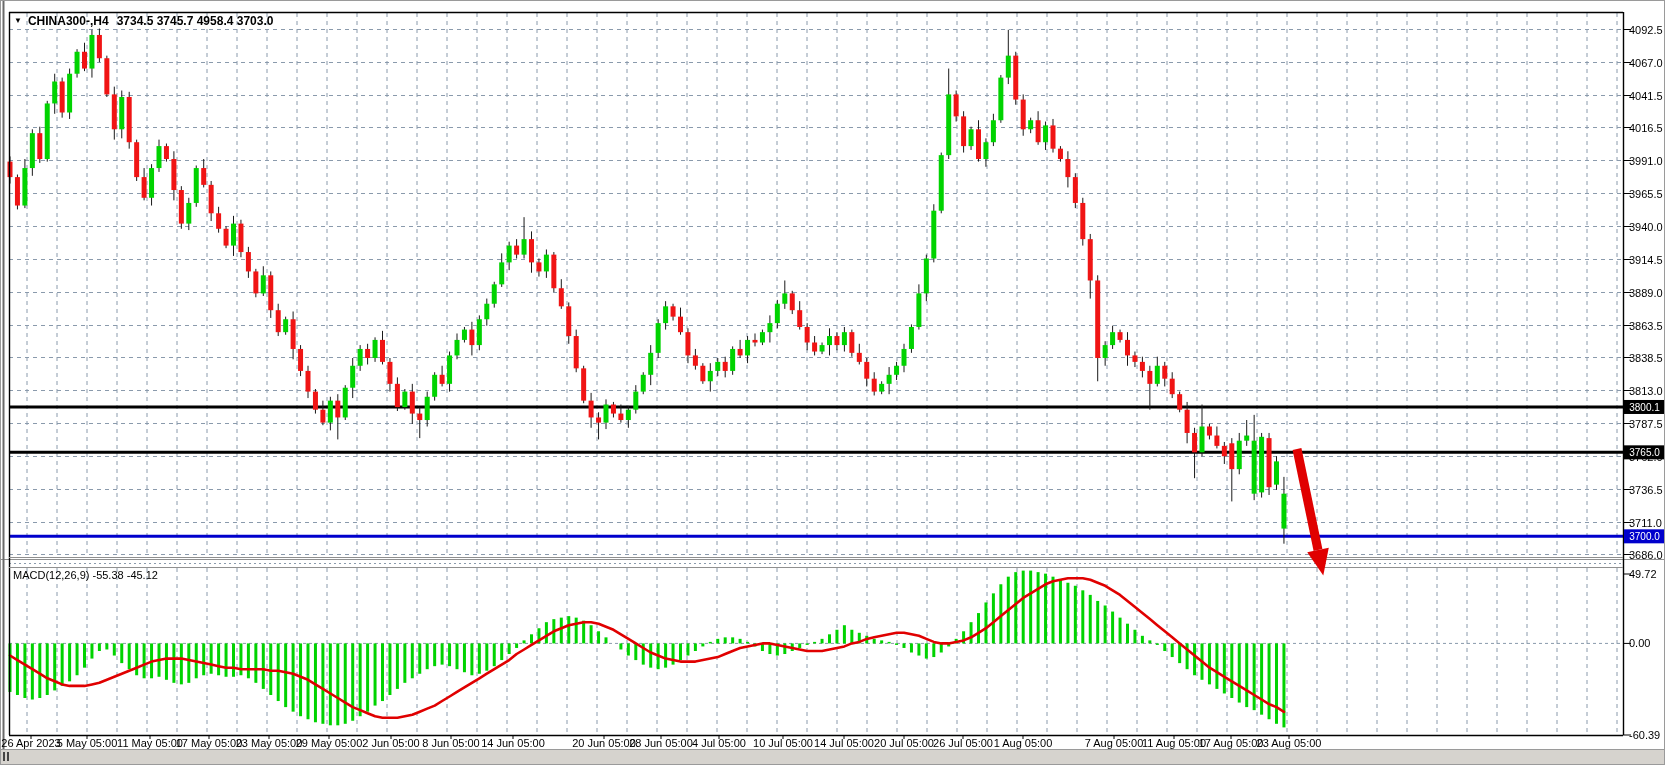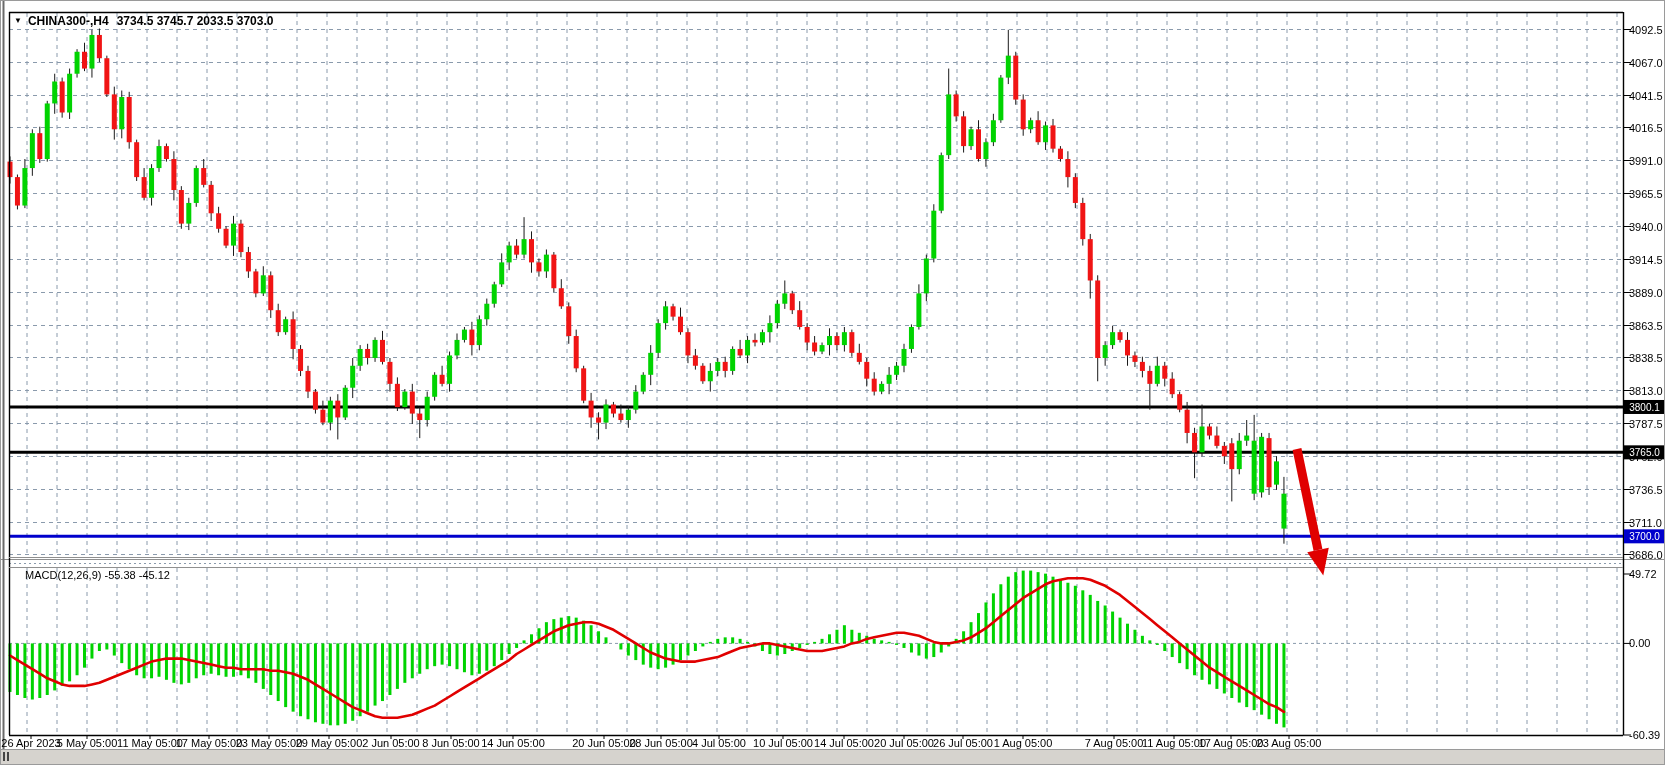--- a/index.html
+++ b/index.html
@@ -4,21 +4,21 @@
 <style>
   html,body{margin:0;padding:0;background:#fff;}
   .root{position:relative;width:1665px;height:765px;background:#ffffff;overflow:hidden;
         font-family:"Liberation Sans",sans-serif;border:1px solid #9a9a9a;box-sizing:border-box;}
   svg{position:absolute;left:0;top:0;}
   svg text{font-family:"Liberation Sans",sans-serif;font-size:11px;fill:#000;}
   svg text.badge-t{font-size:10px;fill:#fff;}
   .title{position:absolute;left:13px;top:13px;font-size:12px;font-weight:700;color:#000;white-space:nowrap;}
   .title .tri{display:inline-block;font-size:8px;vertical-align:2px;margin-right:6px;color:#000;cursor:pointer;}
   .title .ohlc{font-weight:700;margin-left:8px;}
-  .macd-label{position:absolute;left:24px;top:568px;font-size:11px;color:#000;white-space:nowrap;}
+  .macd-label{position:absolute;left:12px;top:568px;font-size:11px;color:#000;white-space:nowrap;}
   .bottom-strip{position:absolute;left:0;bottom:0;width:100%;height:14px;background:#d6d3ce;border-top:1px solid #9a9a9a;}
   .grip{position:absolute;left:2px;top:2px;width:8px;height:9px;
         background:repeating-linear-gradient(90deg,#444 0 2px,#d6d3ce 2px 4px);cursor:pointer;}
 </style>
 </head>
 <body>
 
 <div class="root">
   <svg id="chart-svg" width="1665" height="765">
       <g>
@@ -779,19 +779,19 @@
         <text class="badge-t" x="1643.5" y="455.3349168646081" text-anchor="middle">3765.0</text>
         <rect x="1623" y="528.3254156769597" width="41" height="14" fill="#0000cc"></rect>
         <text class="badge-t" x="1643.5" y="539.3254156769597" text-anchor="middle">3700.0</text>
       </g>
       <g>
         <line x1="1296" y1="448" x2="1317" y2="549" stroke="#e00000" stroke-width="9"></line>
         <polygon points="1322.292745546681,574.4555857245141 1306.2303291165517,551.2392385005189 1327.7696708834483,546.7607614994811" fill="#e00000"></polygon>
       </g>
     </svg>
   <div class="title">
-    <span class="tri">▼</span><span>CHINA300-,H4</span><span class="ohlc">3734.5 3745.7 2033.5 3703.0</span>
+    <span class="tri">▼</span><span>CHINA300-,H4</span><span class="ohlc">3734.5 3745.7 4958.4 3703.0</span>
   </div>
   <div class="macd-label">MACD(12,26,9) -55.38 -45.12</div>
   <div class="bottom-strip">
     <div class="grip"></div>
   </div>
 </div>
 
 </body></html>

